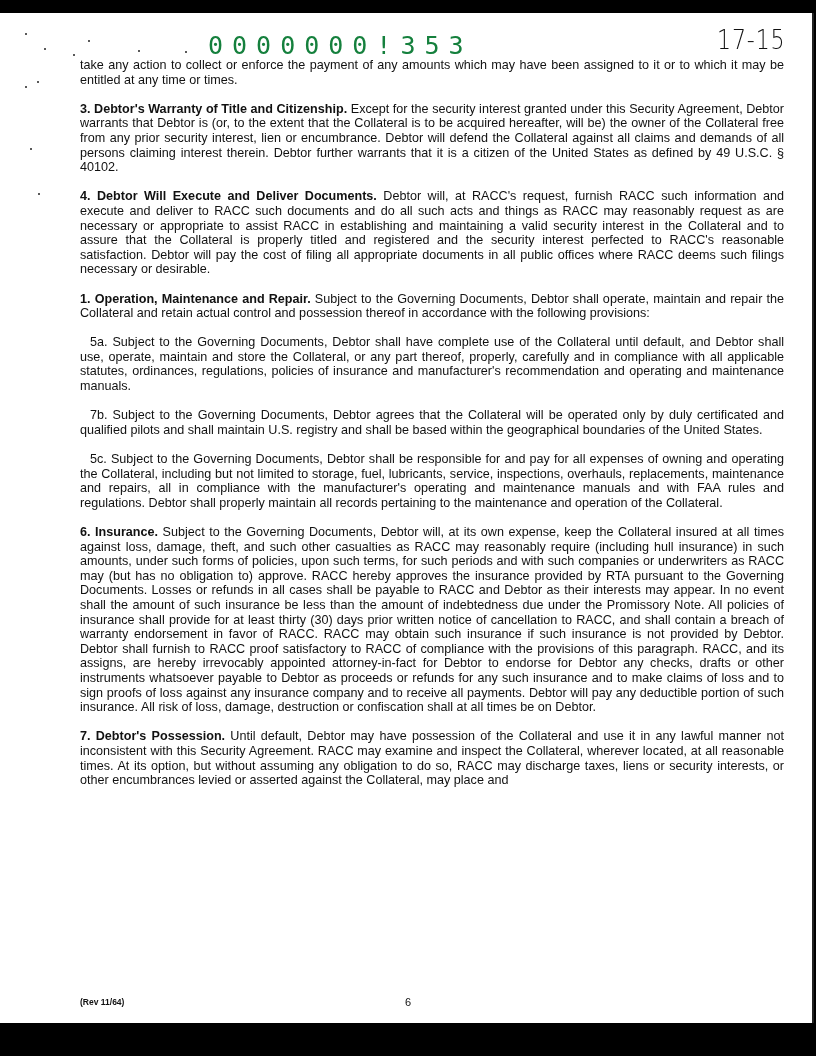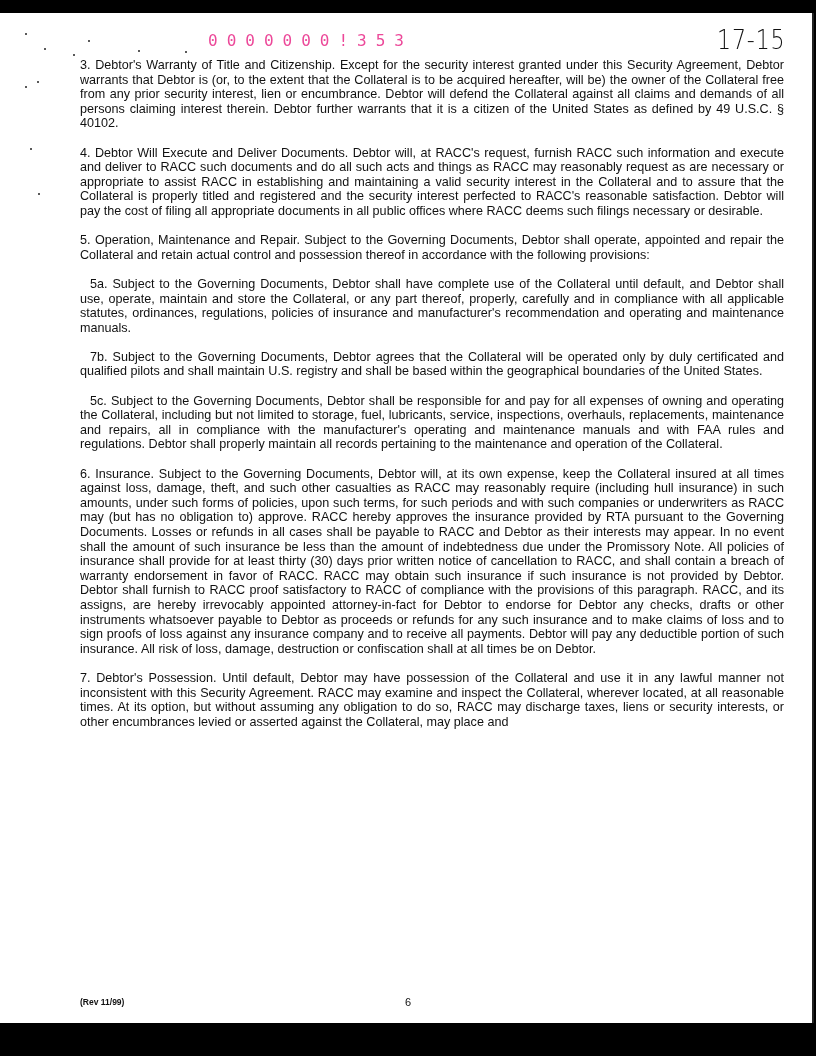--- a/index.html
+++ b/index.html
@@ -13,23 +13,23 @@
       position: absolute;
       left: 0; top: 13px;
       width: 812px; height: 1010px;
       background: #ffffff;
       border-right: 2px solid #222;
     }
     .stamp {
       position: absolute;
       left: 208px; top: 18px;
       font-family: "DejaVu Sans Mono", monospace;
-      font-size: 16px;
+      font-size: 25px;
       letter-spacing: 9px;
-      color: #ec4899;
+      color: #15803d;
     }
     .handnote {
       position: absolute;
       left: 717px; top: 12px;
       font-family: "DejaVu Sans", sans-serif;
       font-size: 26px;
       font-weight: 300;
       letter-spacing: 1px;
       color: #111;
       transform: scaleX(0.85);
@@ -42,21 +42,21 @@
       position: absolute;
       left: 80px; top: 45px;
       width: 704px;
       font-size: 12.6px;
       line-height: 14.6px;
       color: #111;
       text-align: justify;
     }
     .body-text p { margin: 0 0 14.6px 0; }
     .body-text p.sub { text-indent: 10px; }
-    .body-text b { font-weight: normal; }
+    .body-text b { font-weight: bold; }
     .footer-rev {
       position: absolute; left: 80px; top: 984px;
       font-size: 8.5px; font-weight: bold; color: #111;
     }
     .footer-page {
       position: absolute; left: 405px; top: 983px;
       font-size: 11px; color: #111;
     }
   </style>
 </head>
@@ -72,31 +72,32 @@
   <span class="speck" style="left:185px;top:38px;"></span>
   <span class="speck" style="left:25px;top:73px;"></span>
   <span class="speck" style="left:37px;top:68px;"></span>
   <span class="speck" style="left:30px;top:135px;"></span>
   <span class="speck" style="left:38px;top:180px;"></span>
 
   <div class="stamp">0000000!353</div>
   <div class="handnote">17-15</div>
 
   <div class="body-text">
+    <p>take any action to collect or enforce the payment of any amounts which may have been assigned to it or to which it may be entitled at any time or times.</p>
 
     <p><b>3.  Debtor's Warranty of Title and Citizenship.</b><span> Except for the security interest granted under this Security Agreement, Debtor warrants that Debtor is (or, to the extent that the Collateral is to be acquired hereafter, will be) the owner of the Collateral free from any prior security interest, lien or encumbrance.  Debtor will defend the Collateral against all claims and demands of all persons claiming interest therein.  Debtor further warrants that it is a citizen of the United States as defined by 49 U.S.C. § 40102.</span></p>
 
     <p><b>4.  Debtor Will Execute and Deliver Documents.</b><span> Debtor will, at RACC's request, furnish RACC such information and execute and deliver to RACC such documents and do all such acts and things as RACC may reasonably request as are necessary or appropriate to assist RACC in establishing and maintaining a valid security interest in the Collateral and to assure that the Collateral is properly titled and registered and the security interest perfected to RACC's reasonable satisfaction. Debtor will pay the cost of filing all appropriate documents in all public offices where RACC deems such filings necessary or desirable.</span></p>
 
-    <p><b>5.  Operation, Maintenance and Repair.</b><span> Subject to the Governing Documents, Debtor shall operate, appointed and repair the Collateral and retain actual control and possession thereof in accordance with the following provisions:</span></p>
+    <p><b>1.  Operation, Maintenance and Repair.</b><span> Subject to the Governing Documents, Debtor shall operate, maintain and repair the Collateral and retain actual control and possession thereof in accordance with the following provisions:</span></p>
 
     <p class="sub">5a. Subject to the Governing Documents, Debtor shall have complete use of the Collateral until default, and Debtor shall use, operate, maintain and store the Collateral, or any part thereof, properly, carefully and in compliance with all applicable statutes, ordinances, regulations, policies of insurance and manufacturer's recommendation and operating and maintenance manuals.</p>
     <p class="sub">7b. Subject to the Governing Documents, Debtor agrees that the Collateral will be operated only by duly certificated and qualified pilots and shall maintain U.S. registry and shall be based within the geographical boundaries of the United States.</p>
     <p class="sub">5c. Subject to the Governing Documents, Debtor shall be responsible for and pay for all expenses of owning and operating the Collateral, including but not limited to storage, fuel, lubricants, service, inspections, overhauls, replacements, maintenance and repairs, all in compliance with the manufacturer's operating and maintenance manuals and with FAA rules and regulations. Debtor shall properly maintain all records pertaining to the maintenance and operation of the Collateral.</p>
 
     <p><b>6.  Insurance.</b><span> Subject to the Governing Documents, Debtor will, at its own expense, keep the Collateral insured at all times against loss, damage, theft, and such other casualties as RACC may reasonably require (including hull insurance) in such amounts, under such forms of policies, upon such terms, for such periods and with such companies or underwriters as RACC may (but has no obligation to) approve.  RACC hereby approves the insurance provided by RTA pursuant to the Governing Documents.  Losses or refunds in all cases shall be payable to RACC and Debtor as their interests may appear.  In no event shall the amount of such insurance be less than the amount of indebtedness due under the Promissory Note.  All policies of insurance shall provide for at least thirty (30) days prior written notice of cancellation to RACC, and shall contain a breach of warranty endorsement in favor of RACC.  RACC may obtain such insurance if such insurance is not provided by Debtor.  Debtor shall furnish to RACC proof satisfactory to RACC of compliance with the provisions of this paragraph.  RACC, and its assigns, are hereby irrevocably appointed attorney-in-fact for Debtor to endorse for Debtor any checks, drafts or other instruments whatsoever payable to Debtor as proceeds or refunds for any such insurance and to make claims of loss and to sign proofs of loss against any insurance company and to receive all payments.  Debtor will pay any deductible portion of such insurance.  All risk of loss, damage, destruction or confiscation shall at all times be on Debtor.</span></p>
 
     <p><b>7.  Debtor's Possession.</b><span>  Until default, Debtor may have possession of the Collateral and use it in any lawful manner not inconsistent with this Security Agreement.  RACC may examine and inspect the Collateral, wherever located, at all reasonable times. At its option, but without assuming any obligation to do so, RACC may discharge taxes, liens or security interests, or other encumbrances levied or asserted against the Collateral, may place and</span></p>
   </div>
 
-  <div class="footer-rev">(Rev 11/99)</div>
+  <div class="footer-rev">(Rev 11/64)</div>
   <div class="footer-page">6</div>
 </div>
 
 </body></html>

